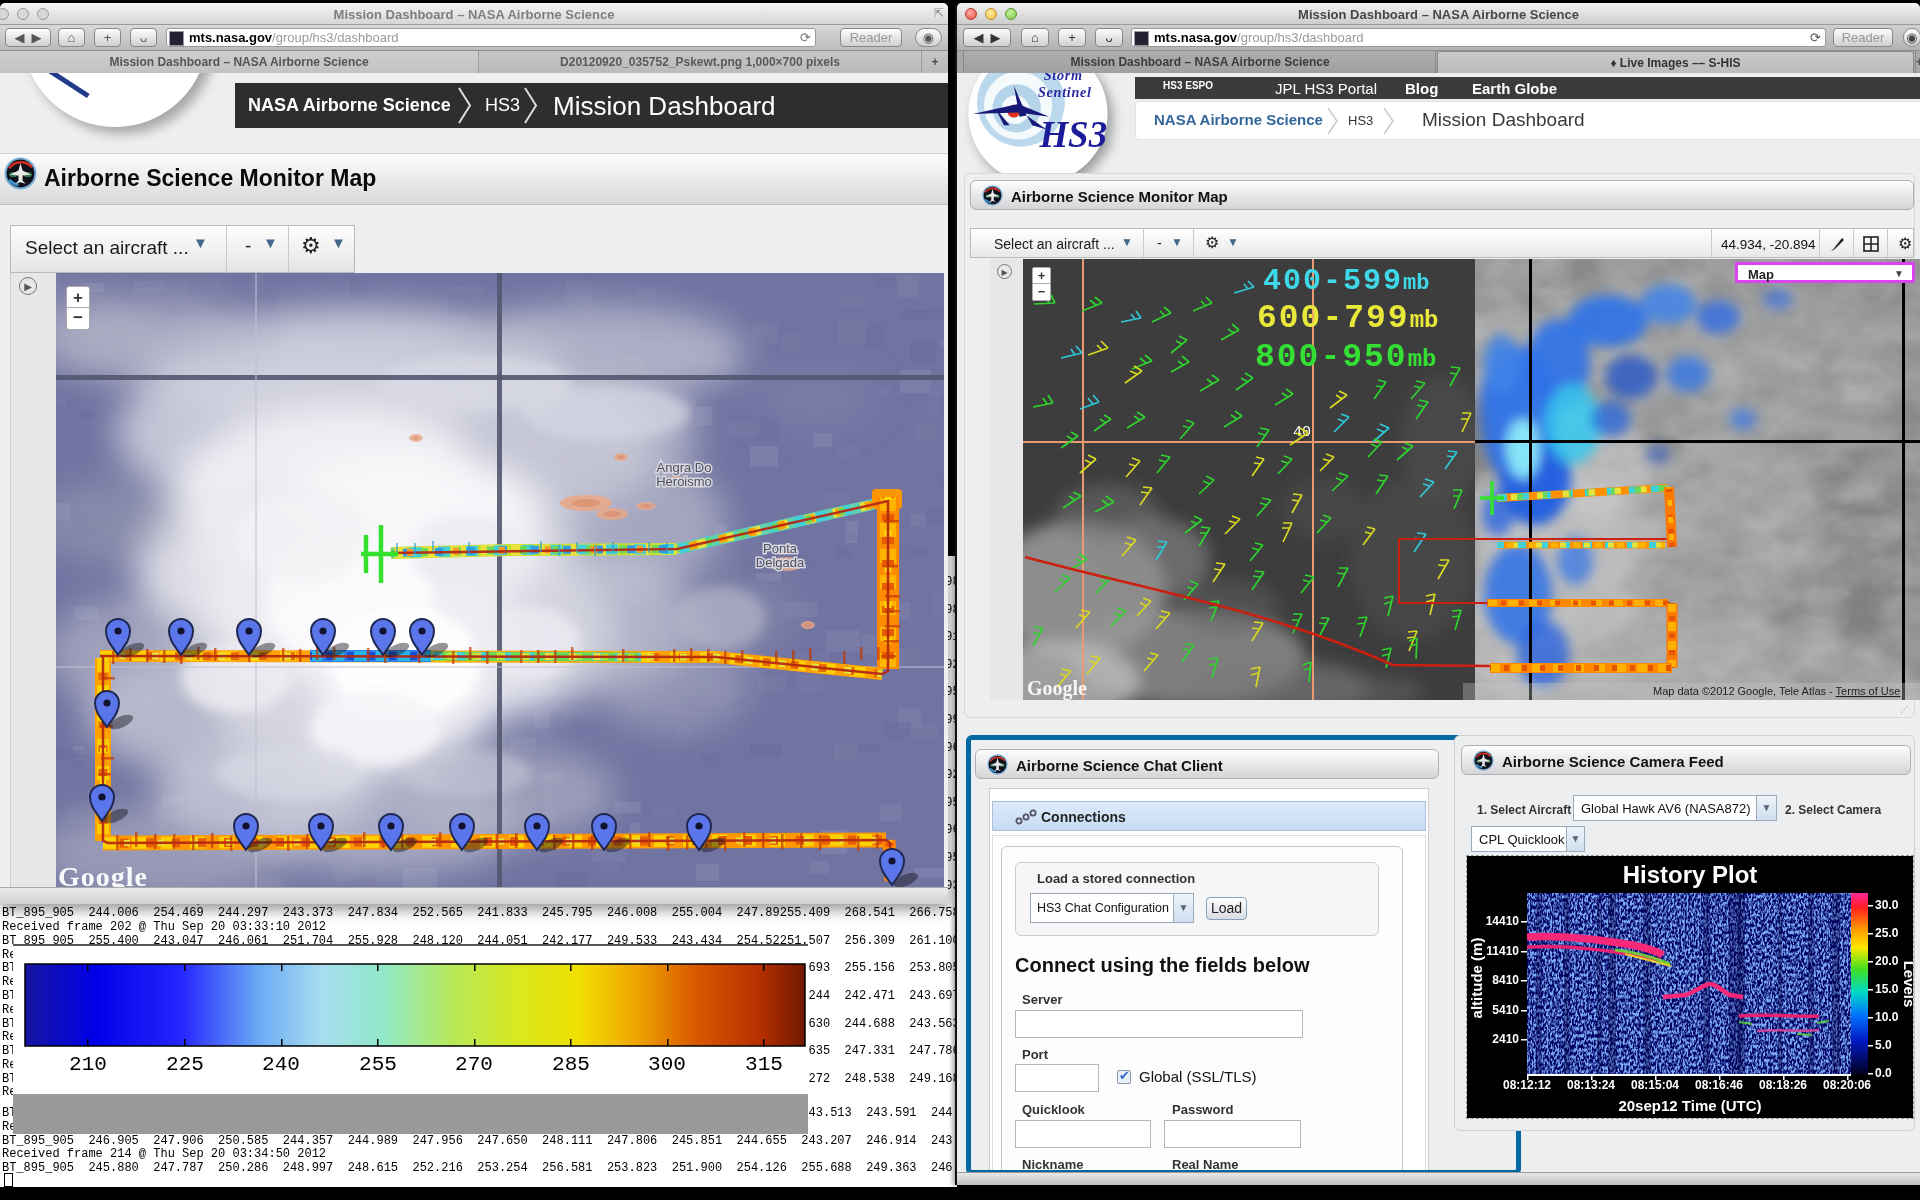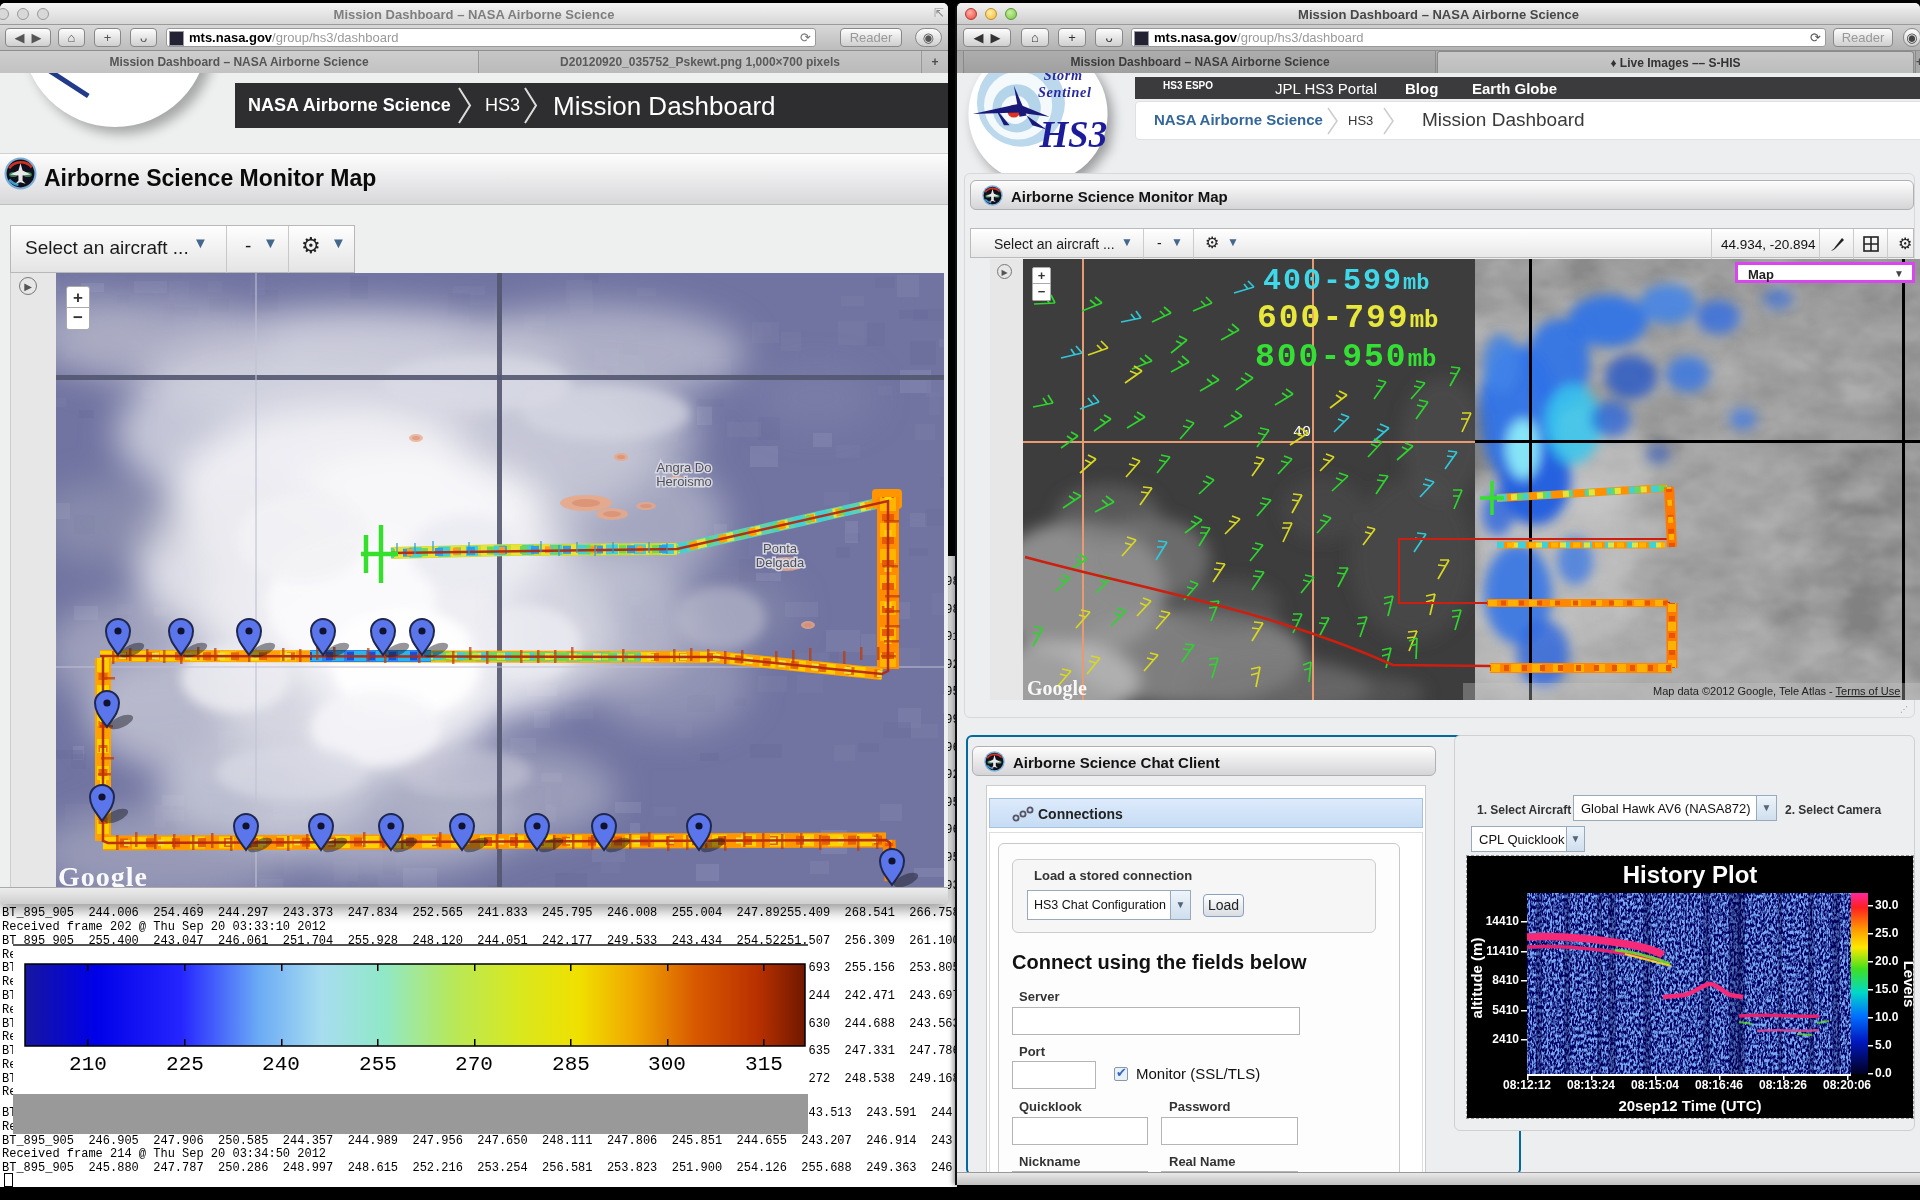--- a/index.html
+++ b/index.html
@@ -1037,21 +1037,21 @@
           </svg>
           <div style="position:absolute;left:9px;top:8px;width:19px;height:17px;background:#fff;border-radius:2px 2px 0 0;border:1px solid #aaa;text-align:center;font-size:13px;color:#333;line-height:16px;font-weight:bold">+</div>
 <div style="position:absolute;left:9px;top:25px;width:19px;height:17px;background:#fff;border-radius:0 0 2px 2px;border:1px solid #aaa;border-top:none;text-align:center;font-size:13px;color:#333;line-height:15px;font-weight:bold">−</div>
 <div style="position:absolute;right:8px;top:3px;width:180px;height:21px;background:#fff;border:3px solid #d946ef">
             <span style="position:absolute;left:10px;top:2px;font-size:13px;font-weight:bold;color:#222">Map</span>
             <span style="position:absolute;right:8px;top:3px;font-size:10px;color:#444">▼</span>
           </div>
 </div>
         <div style="position:absolute;right:6px;bottom:4px;width:8px;height:8px;color:#888;font-size:8px">⋰</div>
       </div>
-      <div class="abs" style="left:9px;top:662px;width:555px;height:440px;border:2px solid #0369a1;border-radius:6px;background:#eceef0;overflow:hidden">
+      <div class="abs" style="left:9px;top:662px;width:555px;height:440px;border:5px solid #0369a1;border-radius:6px;background:#eceef0;overflow:hidden">
         <div class="panelhdr" style="left:4px;top:9px;width:464px">
 <span class="abs" style="left:11px;top:4px"><svg width="21" height="21" viewBox="0 0 32 32" xmlns="http://www.w3.org/2000/svg">
 <circle cx="16" cy="16" r="15.5" fill="#7ab0d8"></circle>
 <circle cx="16" cy="16" r="13.5" fill="#10101c"></circle>
 <path d="M5,11 A14 14 0 0 1 27 10" fill="none" stroke="#d03020" stroke-width="2.5"></path>
 <path d="M5,22 A14 14 0 0 0 14 27" fill="none" stroke="#3a9ad0" stroke-width="2.5"></path>
 <ellipse cx="9" cy="17" rx="4" ry="2.5" fill="#3a7a50"></ellipse>
 <ellipse cx="23" cy="17" rx="4" ry="2.5" fill="#3a7a50"></ellipse>
 <path d="M16,6 L18,13 L26,17 L18,18 L18,23 L21,26 L16,24.5 L11,26 L14,23 L14,18 L6,17 L14,13 Z" fill="#e8e8e8"></path>
 </svg></span>
@@ -1079,33 +1079,45 @@
 <div class="abs" style="left:190px;top:34px;width:41px;height:23px;background:linear-gradient(#fff,#d8dde2);border:1px solid #88a0c0;border-radius:4px;text-align:center;font-size:14px;line-height:21px;color:#222">Load</div>
             </div>
             <span class="abs" style="left:22px;top:118px;font-size:20px;font-weight:bold;color:#111">Connect using the fields below</span>
 <span class="lbl" style="left:29px;top:156px">Server</span>
 <div class="input" style="left:22px;top:174px;width:288px;height:28px"></div>
 <span class="lbl" style="left:29px;top:211px">Port</span>
 <div class="input" style="left:22px;top:228px;width:84px;height:28px"></div>
 <div class="abs" style="left:124px;top:234px;width:14px;height:14px;background:#e8f0f8;border:1px solid #89a;border-radius:2px">
               <span style="position:absolute;left:1px;top:-3px;font-size:13px;color:#36c">✔</span>
             </div>
-<span class="abs" style="left:146px;top:232px;font-size:15px;color:#111">Monitor (SSL/TLS)</span>
+<span class="abs" style="left:146px;top:232px;font-size:15px;color:#111">Global (SSL/TLS)</span>
 <span class="lbl" style="left:29px;top:266px">Quicklook</span>
             <span class="lbl" style="left:179px;top:266px">Password</span>
 <div class="input" style="left:22px;top:284px;width:136px;height:28px"></div>
 <div class="input" style="left:171px;top:284px;width:137px;height:28px"></div>
 <span class="lbl" style="left:29px;top:321px">Nickname</span>
             <span class="lbl" style="left:179px;top:321px">Real Name</span>
 <div class="input" style="left:22px;top:338px;width:136px;height:28px"></div>
 <div class="input" style="left:171px;top:338px;width:137px;height:28px"></div>
           </div>
         </div>
       </div>
       <div class="abs" style="left:497px;top:662px;width:461px;height:396px;border:1px solid #d0d0d0;border-radius:6px;background:#eceef0">
+        <div class="panelhdr" style="left:6px;top:9px;width:450px">
+<span class="abs" style="left:11px;top:4px"><svg width="21" height="21" viewBox="0 0 32 32" xmlns="http://www.w3.org/2000/svg">
+<circle cx="16" cy="16" r="15.5" fill="#7ab0d8"></circle>
+<circle cx="16" cy="16" r="13.5" fill="#10101c"></circle>
+<path d="M5,11 A14 14 0 0 1 27 10" fill="none" stroke="#d03020" stroke-width="2.5"></path>
+<path d="M5,22 A14 14 0 0 0 14 27" fill="none" stroke="#3a9ad0" stroke-width="2.5"></path>
+<ellipse cx="9" cy="17" rx="4" ry="2.5" fill="#3a7a50"></ellipse>
+<ellipse cx="23" cy="17" rx="4" ry="2.5" fill="#3a7a50"></ellipse>
+<path d="M16,6 L18,13 L26,17 L18,18 L18,23 L21,26 L16,24.5 L11,26 L14,23 L14,18 L6,17 L14,13 Z" fill="#e8e8e8"></path>
+</svg></span>
+<span class="phtxt" style="left:40px">Airborne Science Camera Feed</span>
+        </div>
         <span class="lbl" style="left:22px;top:67px;font-size:12px">1. Select Aircraft</span>
 <div class="input" style="left:118px;top:59px;width:184px;height:26px;border-color:#9ab">
           <span style="position:absolute;left:7px;top:5px;font-size:13px;color:#111;white-space:nowrap">Global Hawk AV6 (NASA872)</span>
         </div>
 <div class="abs" style="left:302px;top:59px;width:20px;height:26px;background:linear-gradient(#eef4fa,#cfdeee);border:1px solid #9ab;border-left:none;text-align:center;line-height:24px;font-size:10px;color:#567">▼</div>
 <span class="lbl" style="left:330px;top:67px;font-size:12px">2. Select Camera</span>
 <div class="input" style="left:16px;top:90px;width:96px;height:26px;border-color:#9ab">
           <span style="position:absolute;left:7px;top:5px;font-size:13px;color:#111;white-space:nowrap">CPL Quicklook</span>
         </div>
 <div class="abs" style="left:112px;top:90px;width:18px;height:26px;background:linear-gradient(#eef4fa,#cfdeee);border:1px solid #9ab;border-left:none;text-align:center;line-height:24px;font-size:10px;color:#567">▼</div>

